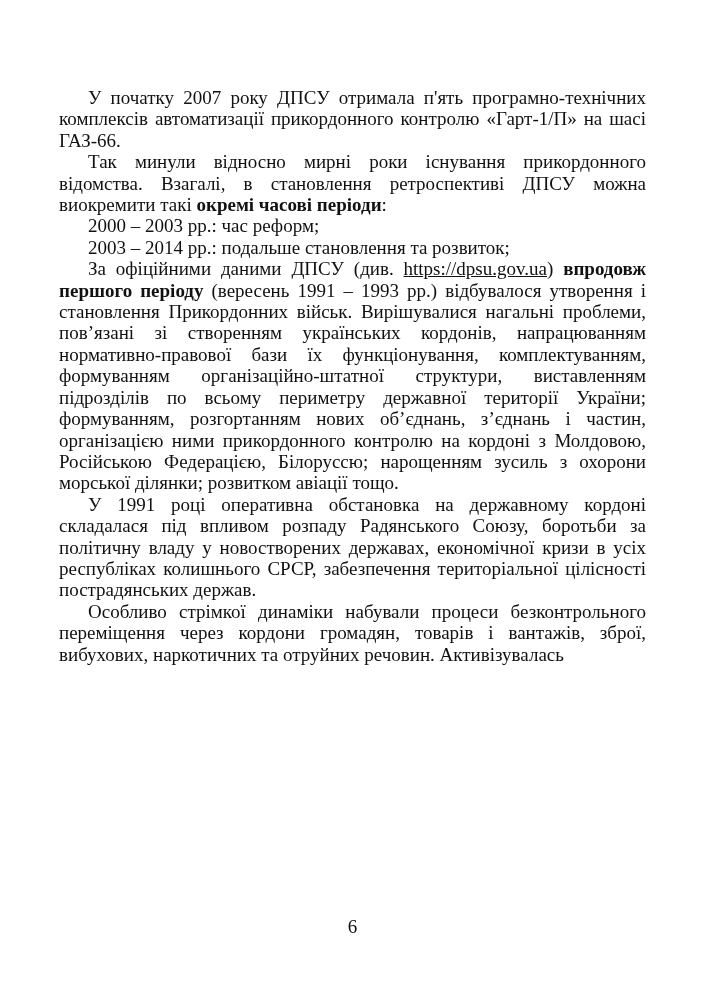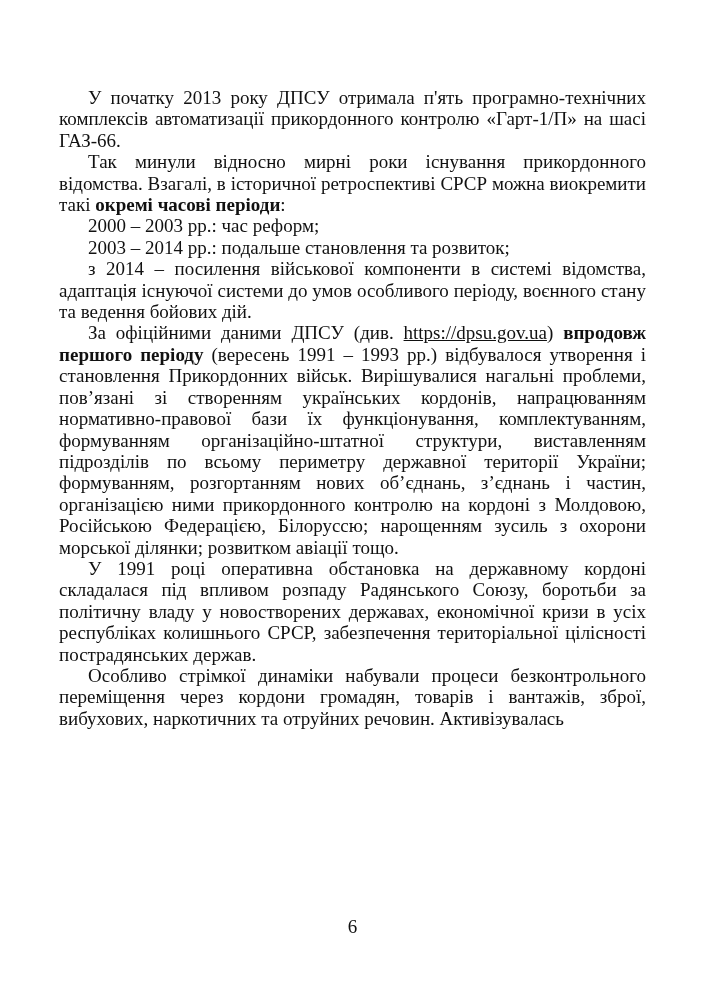--- a/index.html
+++ b/index.html
@@ -51,23 +51,22 @@
     text-align: center;
     font-size: 19px;
     color: #111111;
   }
 </style>
 </head>
 <body>
 
 <div class="page">
   <div class="text-block">
-      <p class="para"><span>У початку 2013 року ДПСУ отримала п'ять програмно-технічних комплексів автоматизації прикордонного контролю «Гарт-1/П» на шасі ГАЗ-66.</span></p>
-      <p class="para"><span>Так минули відносно мирні роки існування прикордонного відомства. Взагалі, в історичної ретроспективі СРСР можна виокремити такі </span><strong>окремі часові періоди</strong><span>:</span></p>
+      <p class="para"><span>У початку 2007 року ДПСУ отримала п'ять програмно-технічних комплексів автоматизації прикордонного контролю «Гарт-1/П» на шасі ГАЗ-66.</span></p>
+      <p class="para"><span>Так минули відносно мирні роки існування прикордонного відомства. Взагалі, в становлення ретроспективі ДПСУ можна виокремити такі </span><strong>окремі часові періоди</strong><span>:</span></p>
       <p class="para"><span>2000 – 2003 рр.: час реформ;</span></p>
       <p class="para"><span>2003 – 2014 рр.: подальше становлення та розвиток;</span></p>
-      <p class="para"><span>з 2014 – посилення військової компоненти в системі відомства, адаптація існуючої системи до умов особливого періоду, воєнного стану та ведення бойових дій.</span></p>
       <p class="para"><span>За офіційними даними ДПСУ (див. </span><a href="#">https://dpsu.gov.ua</a><span>) </span><strong>впродовж першого періоду</strong><span> (вересень 1991 – 1993 рр.) відбувалося утворення і становлення Прикордонних військ. Вирішувалися нагальні проблеми, пов’язані зі створенням українських кордонів, напрацюванням нормативно-правової бази їх функціонування, комплектуванням, формуванням організаційно-штатної структури, виставленням підрозділів по всьому периметру державної території України; формуванням, розгортанням нових об’єднань, з’єднань і частин, організацією ними прикордонного контролю на кордоні з Молдовою, Російською Федерацією, Білоруссю; нарощенням зусиль з охорони морської ділянки; розвитком авіації тощо.</span></p>
       <p class="para"><span>У 1991 році оперативна обстановка на державному кордоні складалася під впливом розпаду Радянського Союзу, боротьби за політичну владу у новостворених державах, економічної кризи в усіх республіках колишнього СРСР, забезпечення територіальної цілісності пострадянських держав.</span></p>
       <p class="para"><span>Особливо стрімкої динаміки набували процеси безконтрольного переміщення через кордони громадян, товарів і вантажів, зброї, вибухових, наркотичних та отруйних речовин. Активізувалась</span></p>
     </div>
   <div class="page-number">6</div>
 </div>
 
 </body></html>

